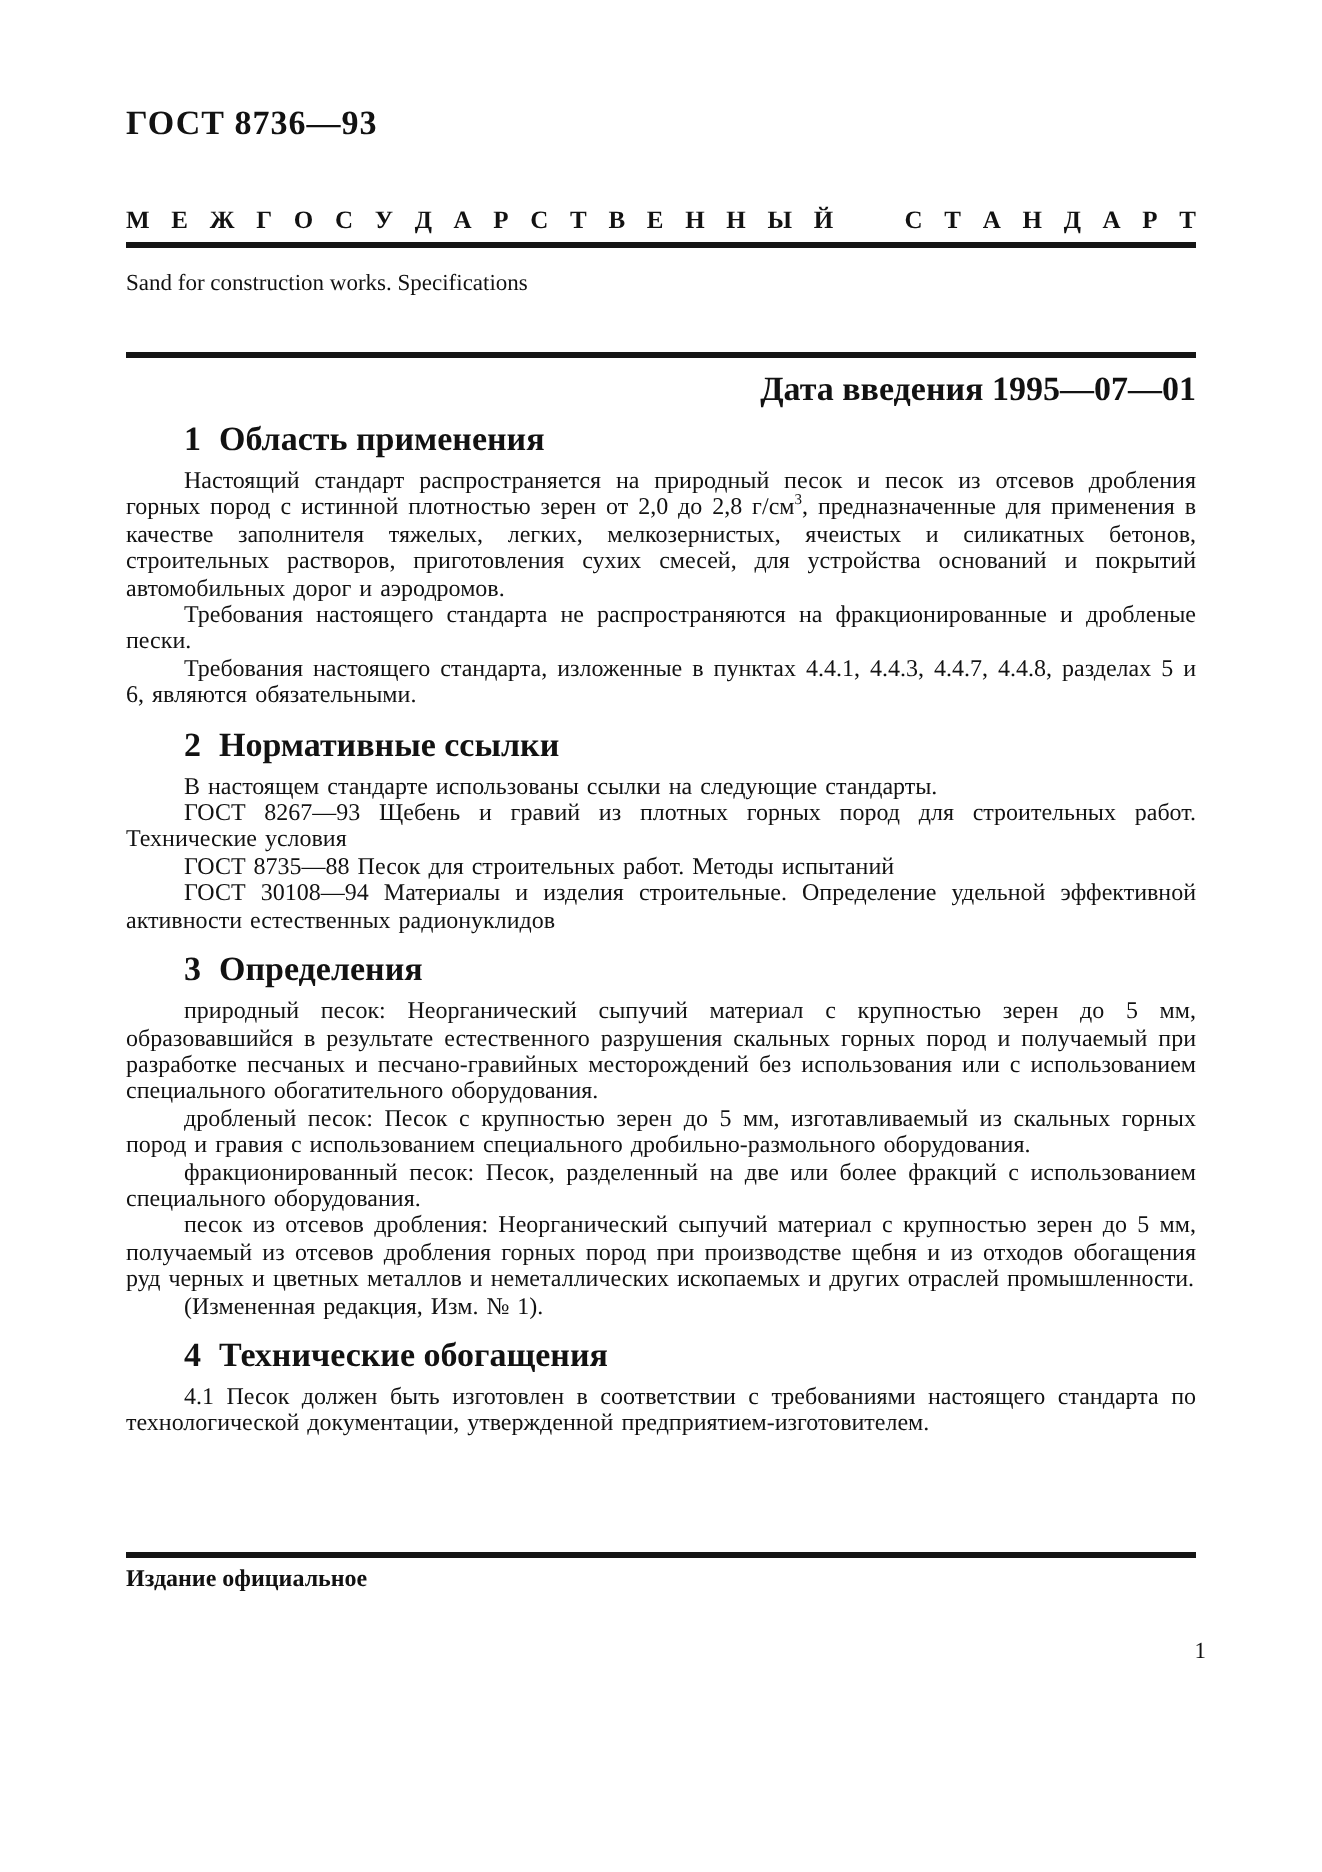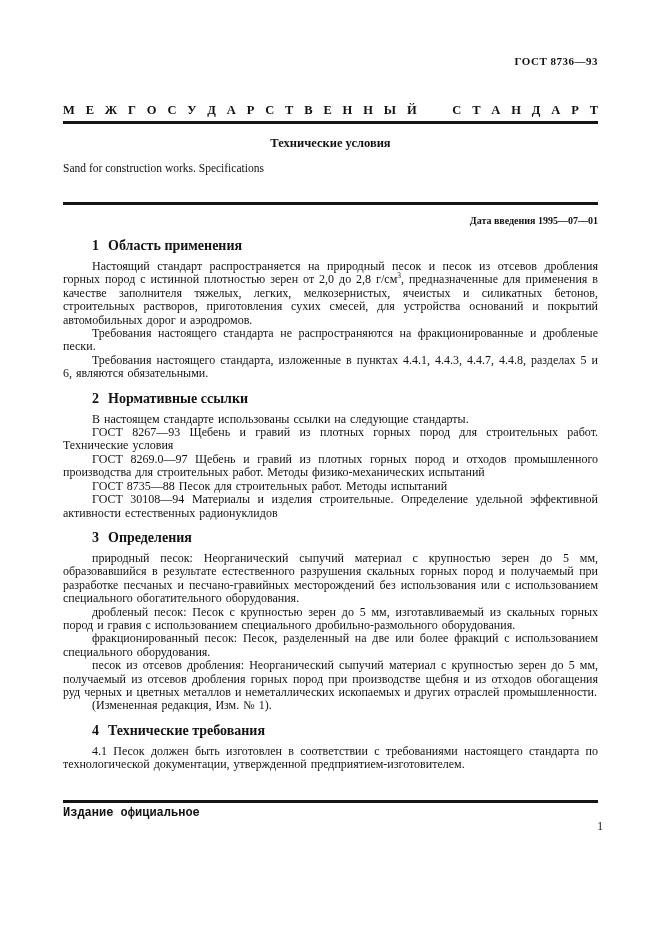--- a/index.html
+++ b/index.html
@@ -10,23 +10,22 @@
     margin: 0 auto;
     background: #ffffff;
     color: #121212;
     font-family: "Liberation Serif", "DejaVu Serif", serif;
     box-sizing: border-box;
     padding: 0 63px;
     overflow: hidden;
   }
   .doc-number {
     margin-top: 54px;
-    text-align: right;
     font-weight: bold;
-    font-size: 11px;
+    font-size: 17px;
     line-height: 15px;
     letter-spacing: 0.5px;
   }
   .spread-heading {
     margin-top: 34px;
     display: flex;
     justify-content: space-between;
     align-items: baseline;
     font-weight: bold;
     font-size: 12.5px;
@@ -54,30 +53,30 @@
   }
   .doc-subtitle-en {
     margin-top: 12px;
     font-size: 11.5px;
     line-height: 13px;
   }
   .effective-date {
     margin-top: 9px;
     text-align: right;
     font-weight: bold;
-    font-size: 10px;
+    font-size: 17px;
     line-height: 14px;
   }
   .sections { margin-top: 0; }
   .section-heading {
     margin-top: 9px;
     margin-bottom: 6px;
     padding-left: 29px;
     font-weight: bold;
-    font-size: 14px;
+    font-size: 17px;
     line-height: 17px;
   }
   .section-heading .sec-num { margin-right: 9px; }
   .para {
     margin: 0;
     font-size: 12px;
     line-height: 13.4px;
     text-align: justify;
     text-indent: 29px;
     word-spacing: 1px;
@@ -85,22 +84,21 @@
   .para .b { font-weight: normal; }
   .para .sup {
     font-size: 7.5px;
     vertical-align: super;
     line-height: 0;
   }
   .footer {
     position: absolute;
     left: 63px;
     right: 63px;
-    top: 800px;
-    font-family: Liberation Mono, monospace;
+    top: 776px;
   }
   .footer-rule { height: 2.5px; background: #151515; }
   .footer-note {
     margin-top: 3px;
     font-weight: bold;
     font-size: 12px;
     line-height: 14px;
   }
   .page-number {
     position: absolute;
@@ -143,46 +141,44 @@
       <span>Н</span>
       <span>Д</span>
       <span>А</span>
       <span>Р</span>
       <span>Т</span>
     </div>
 
   <div class="rule rule-1"></div>
 
 
-  <div class="doc-subtitle">Технические условия</div>
 
   <div class="doc-subtitle-en">Sand for construction works. Specifications</div>
 
   <div class="rule rule-2"></div>
 
   <div class="effective-date">Дата введения 1995—07—01</div>
 
   <div class="sections">
       <div class="section-heading"><span class="sec-num">1</span><span>Область применения</span></div>
       <p class="para"><span>Настоящий стандарт распространяется на природный песок и песок из отсевов дробления горных пород с истинной плотностью зерен от 2,0 до 2,8 г/см</span><span class="sup">3</span><span>, предназначенные для применения в качестве заполнителя тяжелых, легких, мелкозернистых, ячеистых и силикатных бетонов, строительных растворов, приготовления сухих смесей, для устройства оснований и покрытий автомобильных дорог и аэродромов.</span></p>
       <p class="para"><span>Требования настоящего стандарта не распространяются на фракционированные и дробленые пески.</span></p>
       <p class="para"><span>Требования настоящего стандарта, изложенные в пунктах 4.4.1, 4.4.3, 4.4.7, 4.4.8, разделах 5 и 6, являются обязательными.</span></p>
       <div class="section-heading"><span class="sec-num">2</span><span>Нормативные ссылки</span></div>
       <p class="para"><span>В настоящем стандарте использованы ссылки на следующие стандарты.</span></p>
       <p class="para"><span>ГОСТ 8267—93 Щебень и гравий из плотных горных пород для строительных работ. Технические условия</span></p>
-      <p class="para"><span>ГОСТ 8269.0—97 Щебень и гравий из плотных горных пород и отходов промышленного производства для строительных работ. Методы физико-механических испытаний</span></p>
       <p class="para"><span>ГОСТ 8735—88 Песок для строительных работ. Методы испытаний</span></p>
       <p class="para"><span>ГОСТ 30108—94 Материалы и изделия строительные. Определение удельной эффективной активности естественных радионуклидов</span></p>
       <div class="section-heading"><span class="sec-num">3</span><span>Определения</span></div>
       <p class="para"><span class="b">природный песок</span><span>: Неорганический сыпучий материал с крупностью зерен до 5 мм, образовавшийся в результате естественного разрушения скальных горных пород и получаемый при разработке песчаных и песчано-гравийных месторождений без использования или с использованием специального обогатительного оборудования.</span></p>
       <p class="para"><span class="b">дробленый песок</span><span>: Песок с крупностью зерен до 5 мм, изготавливаемый из скальных горных пород и гравия с использованием специального дробильно-размольного оборудования.</span></p>
       <p class="para"><span class="b">фракционированный песок</span><span>: Песок, разделенный на две или более фракций с использованием специального оборудования.</span></p>
       <p class="para"><span class="b">песок из отсевов дробления</span><span>: Неорганический сыпучий материал с крупностью зерен до 5 мм, получаемый из отсевов дробления горных пород при производстве щебня и из отходов обогащения руд черных и цветных металлов и неметаллических ископаемых и других отраслей промышленности.</span></p>
       <p class="para"><span class="b">(Измененная редакция, Изм. № 1).</span></p>
-      <div class="section-heading"><span class="sec-num">4</span><span>Технические требования</span></div>
+      <div class="section-heading"><span class="sec-num">4</span><span>Технические обогащения</span></div>
       <p class="para"><span>4.1 Песок должен быть изготовлен в соответствии с требованиями настоящего стандарта по технологической документации, утвержденной предприятием-изготовителем.</span></p>
     </div>
 
   <div class="footer">
     <div class="footer-rule"></div>
     <div class="footer-note">Издание официальное</div>
   </div>
 
   <div class="page-number">1</div>
 

